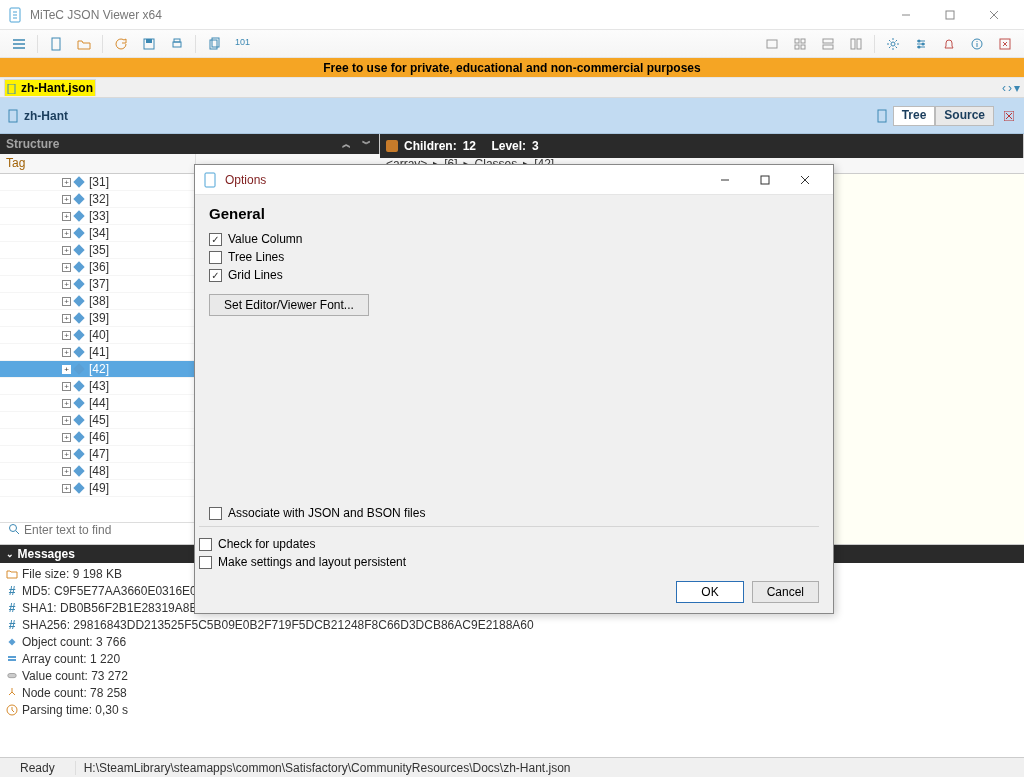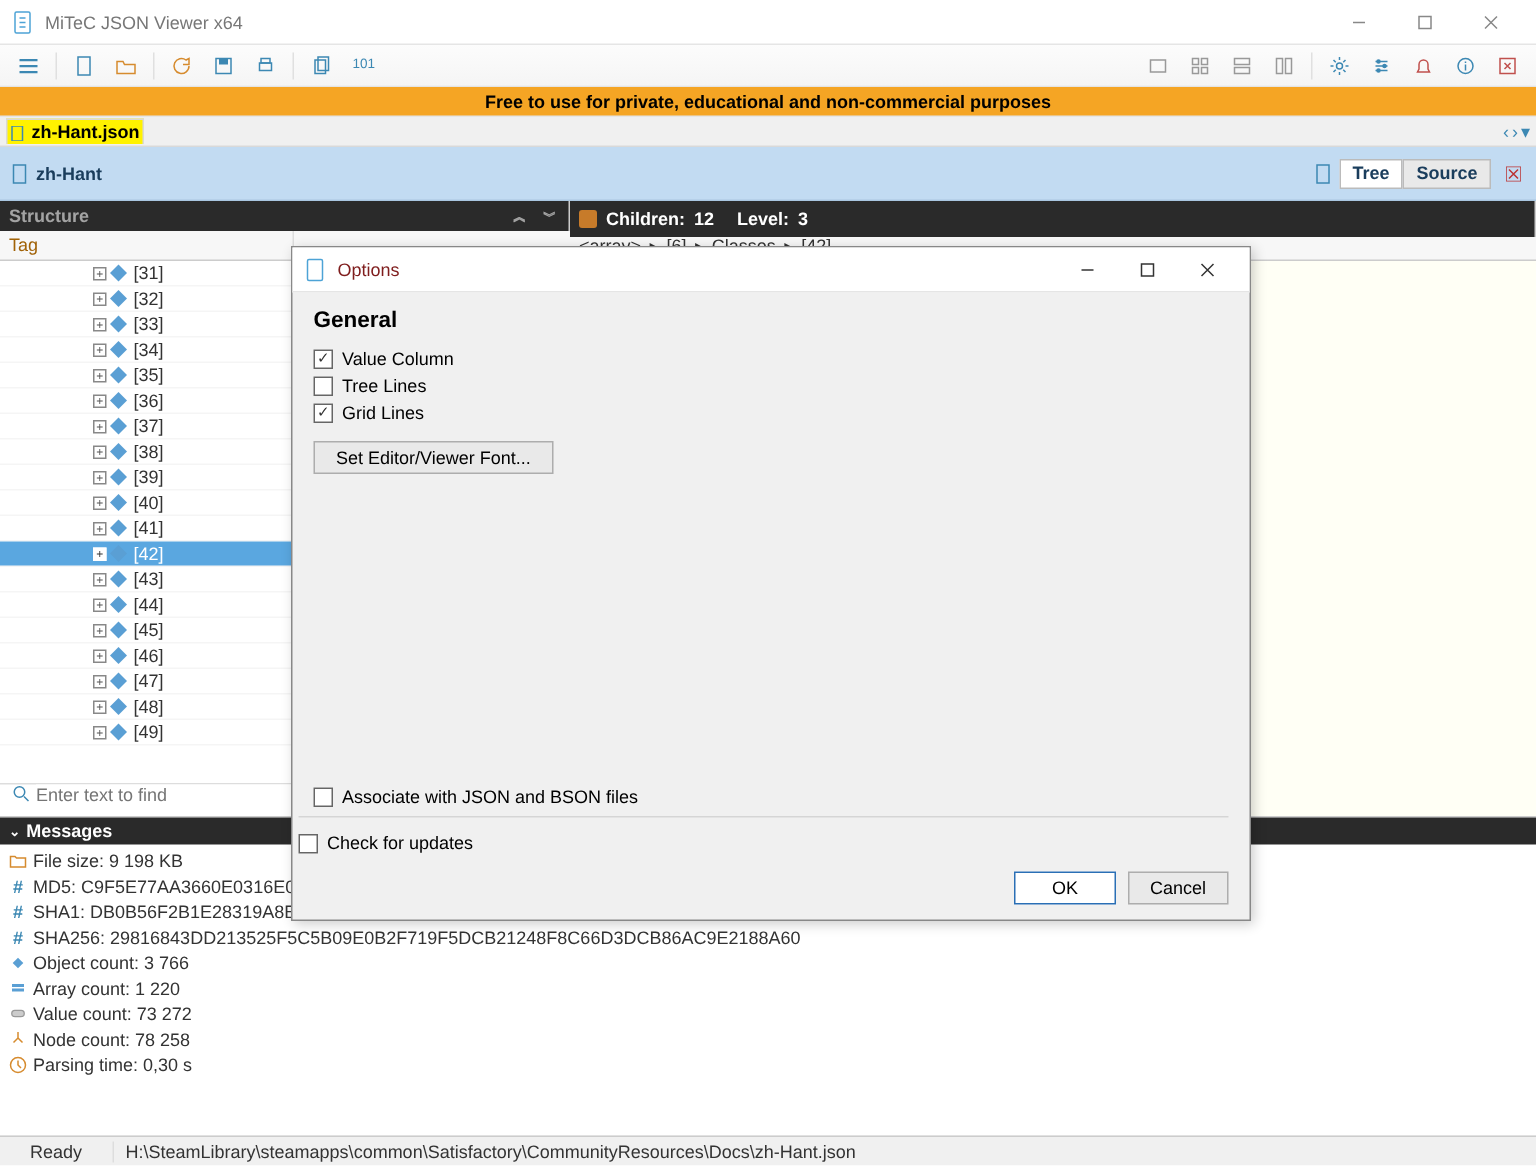--- a/index.html
+++ b/index.html
@@ -552,20 +552,24 @@
     <div class="bottom-opts">
       <div class="chk" style="margin-left:10px;">
         <span class="box"></span>
           <span>Associate with JSON and BSON files</span>
       </div>
       <div class="sectiondiv"></div>
       <div class="chk">
         <span class="box"></span>
           <span>Check for updates</span>
       </div>
+      <div class="chk">
+        <span class="box"></span>
+          <span>Make settings and layout persistent</span>
+      </div>
     </div>
 
     <div class="footer">
       <button class="btn ok">OK</button>
       <button class="btn">Cancel</button>
     </div>
   </div>
 </div>
 
 </body></html>

